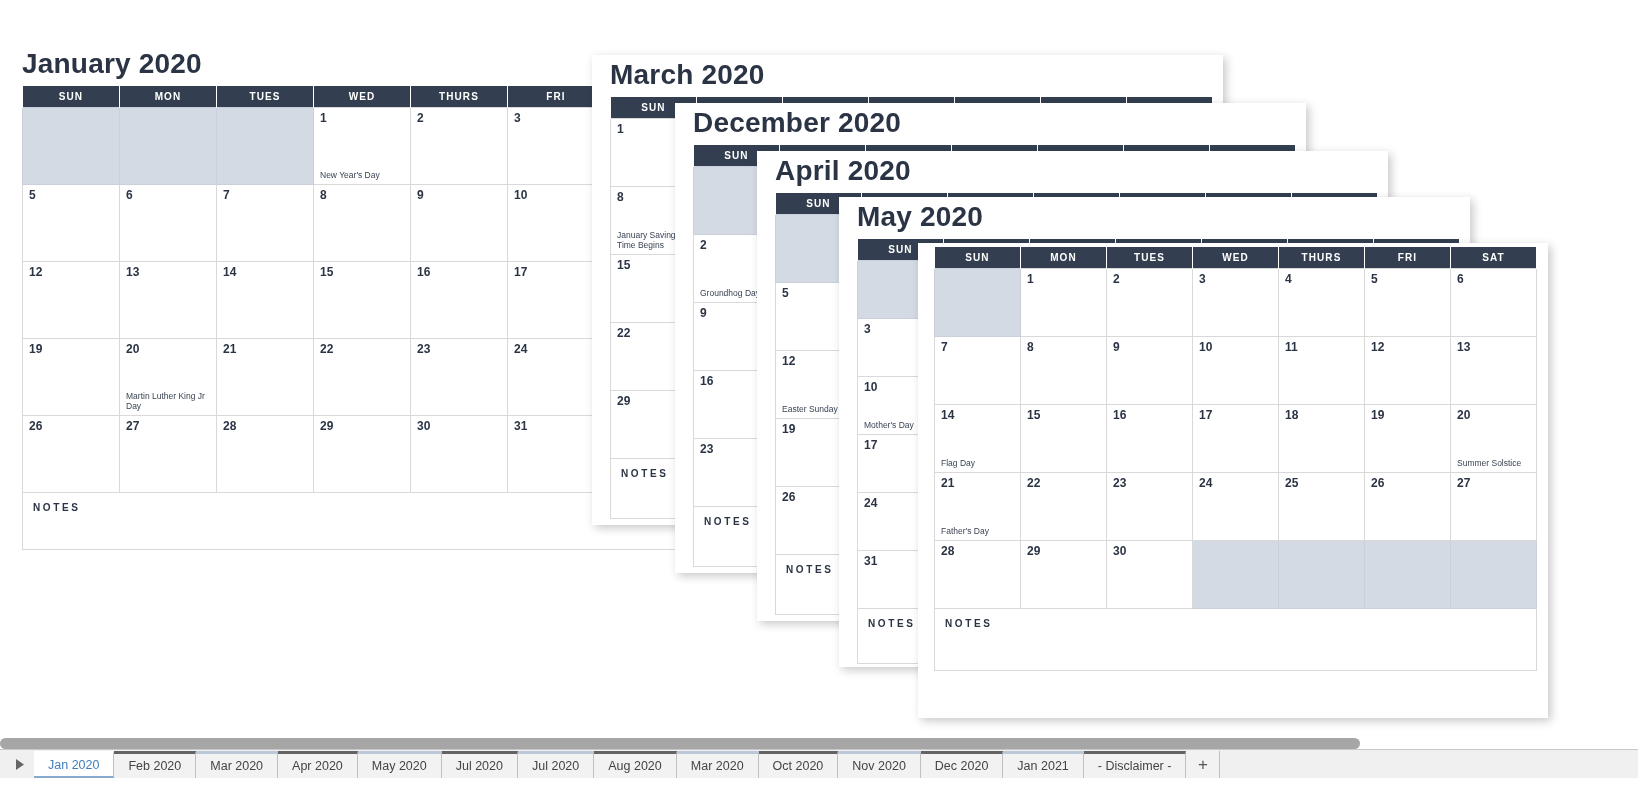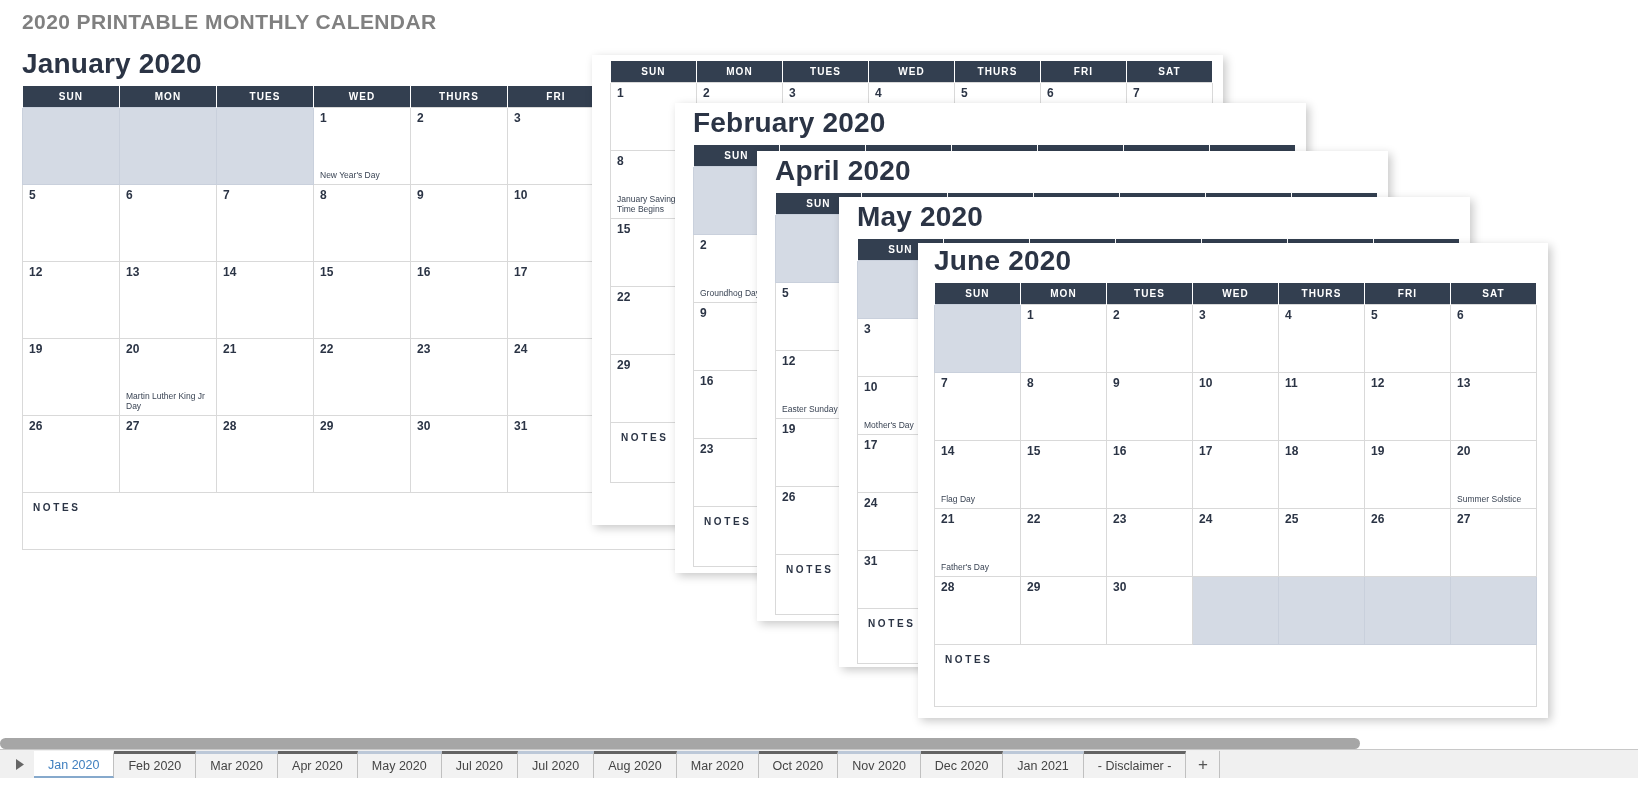--- a/index.html
+++ b/index.html
@@ -115,21 +115,20 @@
   .tabbar-under {
     position: absolute; left: 0; top: 28px; width: 1638px; height: 34px;
     background: #ffffff;
   }
 </style>
 </head>
 <body>
 
 <div id="stage">
 
-  <div class="page-title">2020 PRINTABLE MONTHLY CALENDAR</div>
 
   <div id="cal-layer">
       <div class="cal flat" style="left: 14px; top: 47px; width: 700px; height: 520px; z-index: 10;">
         <div class="cal-inner" style="left: 8px; top: 3px;">
           <div class="month-title" style="margin-bottom: 8px;">January 2020</div>
           <table class="grid" style="width: 680px;">
             <colgroup>
               <col style="width: 97px;">
               <col style="width: 97px;">
               <col style="width: 97px;">
@@ -263,20 +262,21 @@
                 <td colspan="7" style="height: 57px;">
                   <div class="notes-label">NOTES</div>
                 </td>
               </tr>
             </tbody>
           </table>
         </div>
       </div>
       <div class="cal" style="left: 592px; top: 55px; width: 631px; height: 470px; z-index: 11;">
         <div class="cal-inner" style="left: 18px; top: 6px;">
+          <div class="month-title" style="margin-bottom: 8px;">March 2020</div>
           <table class="grid" style="width: 600px;">
             <colgroup>
               <col style="width: 86px;">
               <col style="width: 86px;">
               <col style="width: 86px;">
               <col style="width: 86px;">
               <col style="width: 86px;">
               <col style="width: 86px;">
               <col style="width: 86px;">
             </colgroup>
@@ -404,21 +404,21 @@
                 <td colspan="7" style="height: 60px;">
                   <div class="notes-label">NOTES</div>
                 </td>
               </tr>
             </tbody>
           </table>
         </div>
       </div>
       <div class="cal" style="left: 675px; top: 103px; width: 631px; height: 470px; z-index: 12;">
         <div class="cal-inner" style="left: 18px; top: 6px;">
-          <div class="month-title" style="margin-bottom: 8px;">February 2020</div>
+          <div class="month-title" style="margin-bottom: 8px;">December 2020</div>
           <table class="grid" style="width: 600px;">
             <colgroup>
               <col style="width: 86px;">
               <col style="width: 86px;">
               <col style="width: 86px;">
               <col style="width: 86px;">
               <col style="width: 86px;">
               <col style="width: 86px;">
               <col style="width: 86px;">
             </colgroup>
@@ -833,21 +833,20 @@
                 <td colspan="7" style="height: 55px;">
                   <div class="notes-label">NOTES</div>
                 </td>
               </tr>
             </tbody>
           </table>
         </div>
       </div>
       <div class="cal" style="left: 918px; top: 243px; width: 630px; height: 475px; z-index: 15;">
         <div class="cal-inner" style="left: 16px; top: 4px;">
-          <div class="month-title" style="margin-bottom: 8px;">June 2020</div>
           <table class="grid" style="width: 601px;">
             <colgroup>
               <col style="width: 86px;">
               <col style="width: 86px;">
               <col style="width: 86px;">
               <col style="width: 86px;">
               <col style="width: 86px;">
               <col style="width: 86px;">
               <col style="width: 86px;">
             </colgroup>

